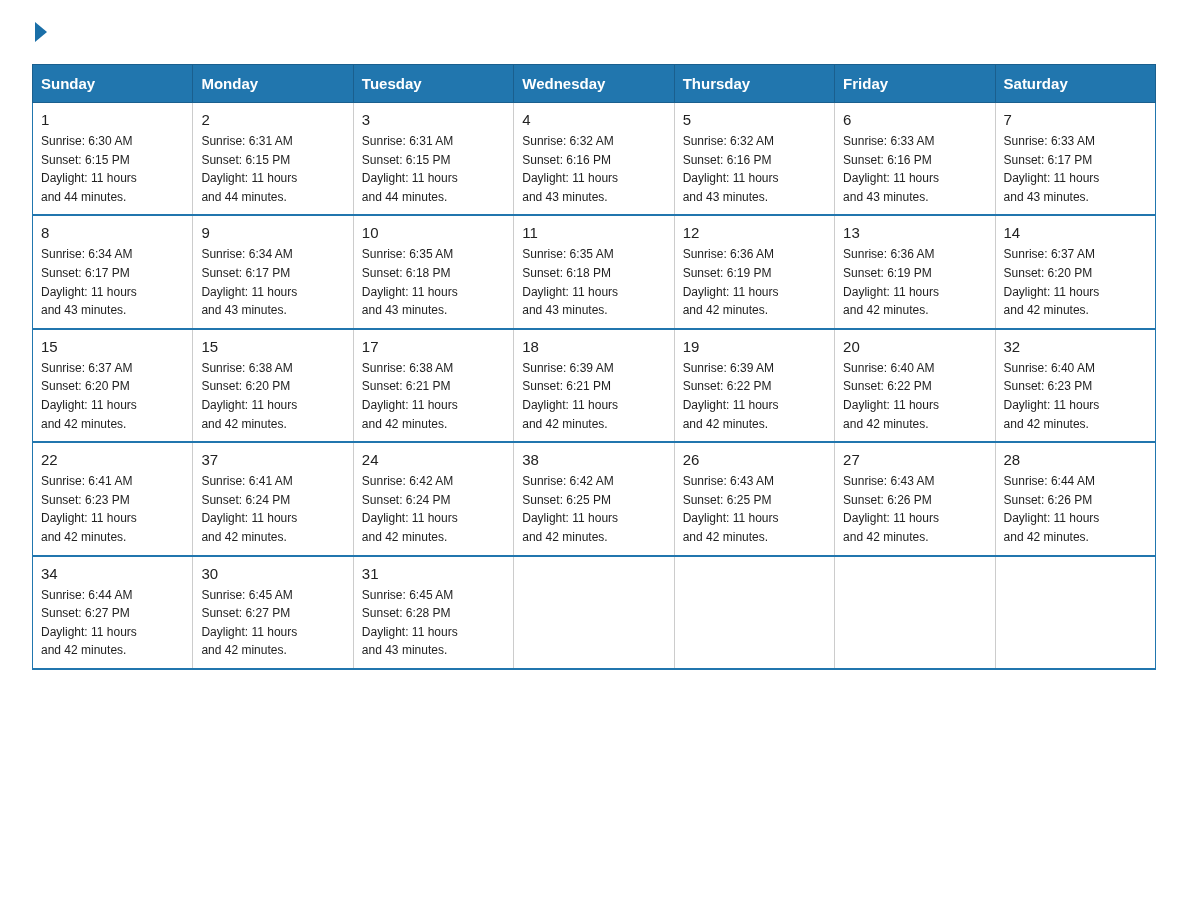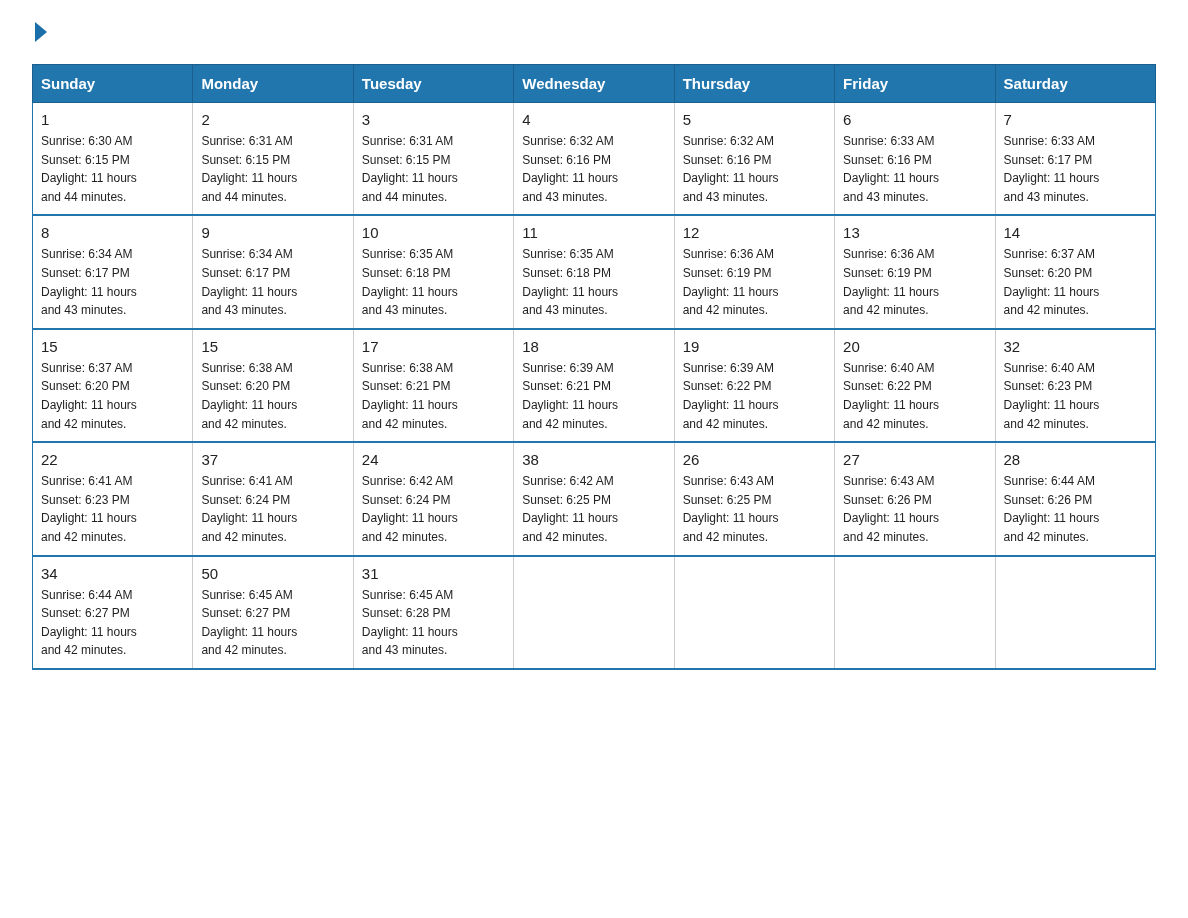--- a/index.html
+++ b/index.html
@@ -261,21 +261,21 @@
           <span class="day-num">28</span>
           <div class="day-info">Sunrise: 6:44 AM<br>Sunset: 6:26 PM<br>Daylight: 11 hours<br>and 42 minutes.</div>
         </td>
       </tr>
       <tr>
         <td>
           <span class="day-num">34</span>
           <div class="day-info">Sunrise: 6:44 AM<br>Sunset: 6:27 PM<br>Daylight: 11 hours<br>and 42 minutes.</div>
         </td>
         <td>
-          <span class="day-num">50</span>
+          <span class="day-num">30</span>
           <div class="day-info">Sunrise: 6:45 AM<br>Sunset: 6:27 PM<br>Daylight: 11 hours<br>and 42 minutes.</div>
         </td>
         <td>
           <span class="day-num">31</span>
           <div class="day-info">Sunrise: 6:45 AM<br>Sunset: 6:28 PM<br>Daylight: 11 hours<br>and 43 minutes.</div>
         </td>
         <td class="empty-cell"></td>
         <td class="empty-cell"></td>
         <td class="empty-cell"></td>
         <td class="empty-cell"></td>

